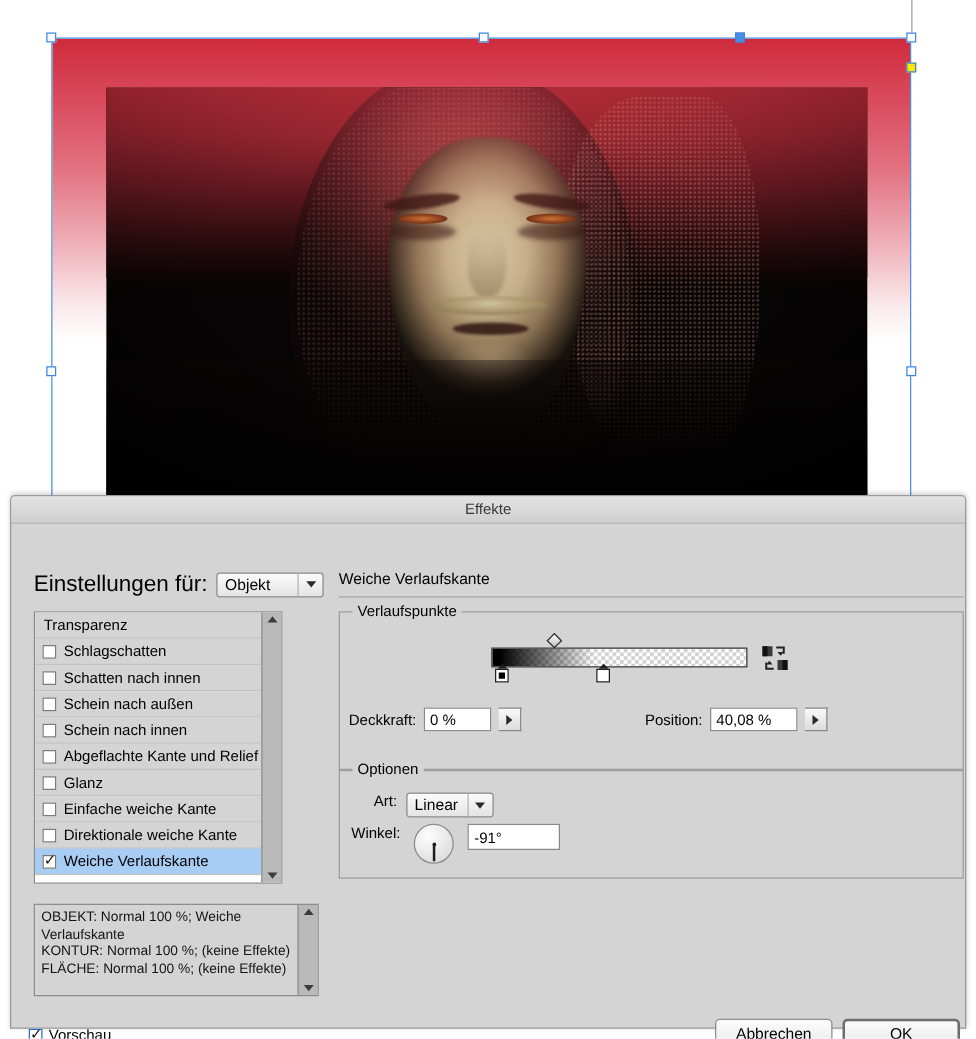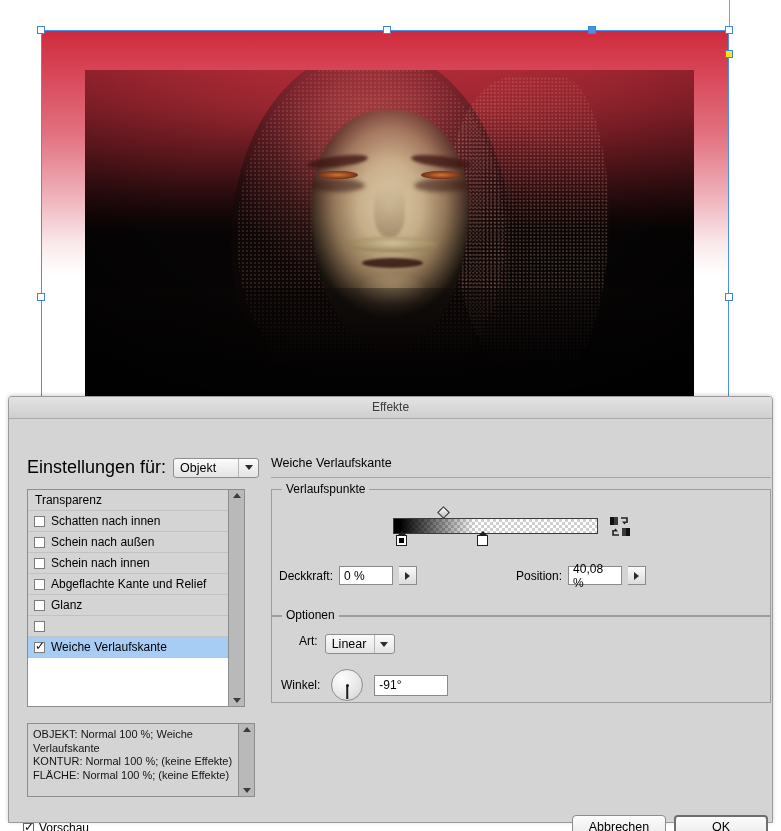--- a/index.html
+++ b/index.html
@@ -197,21 +197,21 @@
     position:absolute; left:262px; top:37px;
     font-size:12.5px;
   }
   .pane-rule{
     position:absolute; left:262px; top:58px; width:500px; height:1px;
     background:#a6a6a6;
   }
 
   
   .list-wrap{
-    position:absolute; left:18px; top:70px; width:218px; height:218px;
+    position:absolute; left:18px; top:70px; width:199px; height:218px;
     background:#fff; border:1px solid #8d8d8d; box-sizing:border-box;
     display:flex;
   }
   .list-col{ flex:1; min-width:0; }
   .list-item{
     height:21px; line-height:21px;
     border-bottom:1px solid #c2c2c2;
     background:#d4d4d4;
     display:flex; align-items:center; gap:6px;
     padding-left:6px; font-size:12px; box-sizing:border-box;
@@ -401,40 +401,49 @@
     <div class="pane-title">Weiche Verlaufskante</div>
     <div class="pane-rule"></div>
 
     <div class="list-wrap">
       <div class="list-col" id="effects-col">
           <div class="list-item header">
             <span>Transparenz</span>
           </div>
           <div class="list-item">
             <span class="cbox"></span>
+            <span>Schlagschatten</span>
+          </div>
+          <div class="list-item">
+            <span class="cbox"></span>
             <span>Schatten nach innen</span>
           </div>
           <div class="list-item">
             <span class="cbox"></span>
             <span>Schein nach außen</span>
           </div>
           <div class="list-item">
             <span class="cbox"></span>
             <span>Schein nach innen</span>
           </div>
           <div class="list-item">
             <span class="cbox"></span>
             <span>Abgeflachte Kante und Relief</span>
           </div>
           <div class="list-item">
             <span class="cbox"></span>
             <span>Glanz</span>
           </div>
           <div class="list-item">
             <span class="cbox"></span>
+            <span>Einfache weiche Kante</span>
+          </div>
+          <div class="list-item">
+            <span class="cbox"></span>
+            <span>Direktionale weiche Kante</span>
           </div>
           <div class="list-item selected">
             <span class="cbox checked"></span>
             <span>Weiche Verlaufskante</span>
           </div>
         </div>
       <div class="vscroll">
         <span class="sb-arrow up"></span>
         <span class="sb-arrow down"></span>
       </div>
@@ -487,41 +496,41 @@
     <div style="position:absolute;left:270px;top:147px;display:flex;align-items:center;gap:6px;">
       <span class="row-lbl">Deckkraft:</span>
       <span class="field" style="width:54px;">0 %</span>
       <span class="stepper">
           <span class="tri-r"></span>
         </span>
     </div>
 
     <div style="position:absolute;left:507px;top:147px;display:flex;align-items:center;gap:6px;">
       <span class="row-lbl">Position:</span>
-      <span class="field" style="width:54px;">40,08 %</span>
+      <span class="field" style="width:70px;">40,08 %</span>
       <span class="stepper">
           <span class="tri-r"></span>
         </span>
     </div>
 
     <div class="group" style="left:262px;top:196px;width:500px;height:88px;">
       <span class="group-title">Optionen</span>
     </div>
 
     <div style="position:absolute;left:290px;top:215px;display:flex;align-items:flex-start;gap:7px;">
       <span class="row-lbl">Art:</span>
       <span class="popup" style="min-width:70px;">
         <span>Linear</span>
         <span class="arrowbox">
             <span class="tri"></span>
           </span>
       </span>
     </div>
 
-    <div style="position:absolute;left:272px;top:250px;display:flex;align-items:center;gap:11px;">
+    <div style="position:absolute;left:272px;top:240px;display:flex;align-items:flex-start;gap:11px;">
       <span class="row-lbl">Winkel:</span>
       <span class="dial">
         <span class="needle" id="angle-needle" style="transform: translateX(-50%) rotate(0deg);"></span>
         <span class="hub"></span>
       </span>
       <span class="field" style="width:74px;height:21px;">-91°</span>
     </div>
 
     <div style="position:absolute;left:14px;top:402px;display:flex;align-items:center;gap:5px;">
       <span class="cbox checked blue"></span>

